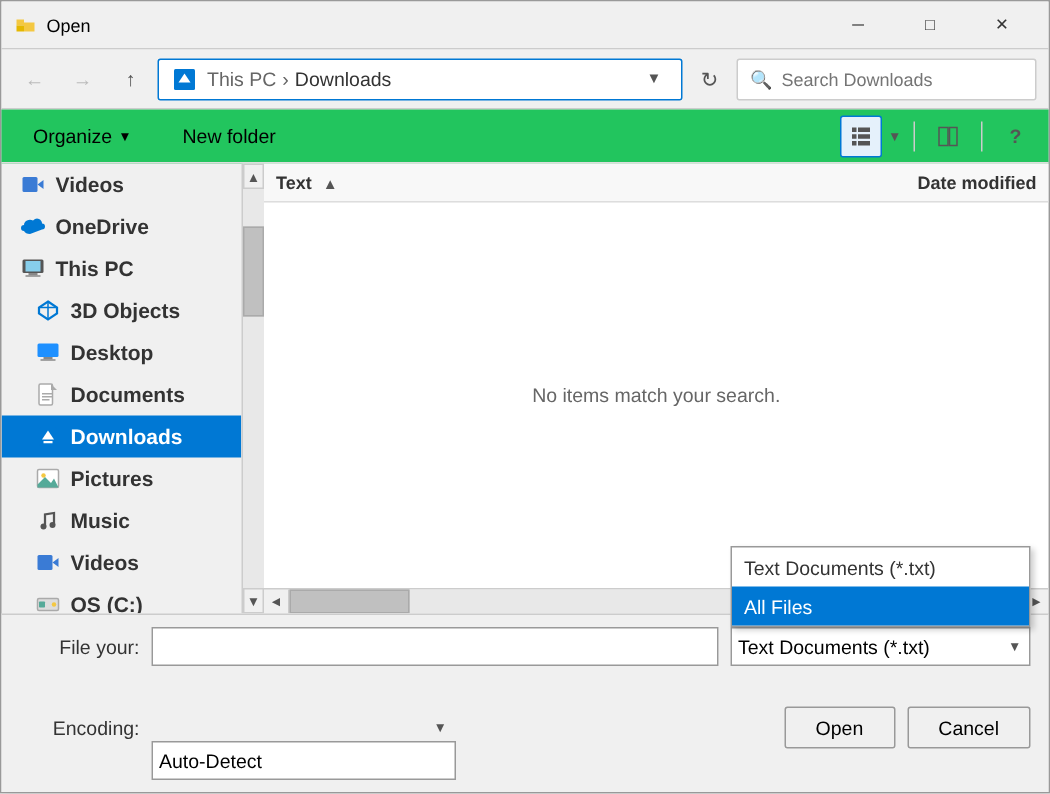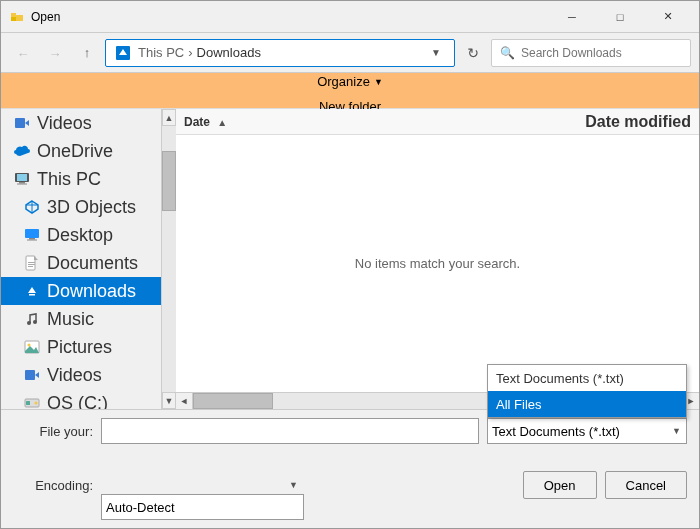--- a/index.html
+++ b/index.html
@@ -141,29 +141,28 @@
       outline: none;
       flex: 1;
       font-size: 12px;
       color: #666;
       background: transparent;
     }
     .search-icon { color: #666; font-size: 12px; }
 
     
     .toolbar-row {
-      background: #fdba74;
+      background: #22c55e;
       height: 36px;
       display: flex;
       align-items: center;
       padding: 0 8px;
       gap: 8px;
       border-bottom: 1px solid #ddd;
       flex-shrink: 0;
-      flex-direction: column;
     }
     .toolbar-btn {
       height: 28px;
       padding: 0 12px;
       border: 1px solid transparent;
       background: transparent;
       cursor: pointer;
       font-size: 13px;
       display: flex;
       align-items: center;
@@ -213,22 +212,23 @@
       overflow: hidden;
     }
 
     .sidebar-item {
       height: 28px;
       display: flex;
       align-items: center;
       padding: 0 12px;
       cursor: pointer;
       gap: 6px;
-      font-size: 18px;
+      font-size: 14px;
       color: #333;
+      font-weight: bold;
     }
     .sidebar-item.selected { background: #0078d4; color: #fff; }
 
     .sidebar-icon {
       width: 18px;
       height: 18px;
       flex-shrink: 0;
       display: flex;
       align-items: center;
       justify-content: center;
@@ -283,21 +283,21 @@
       color: #333;
       font-weight: 600;
     }
     .col-sort-arrow {
       font-size: 10px;
       color: #555;
       margin-left: 4px;
     }
     .col-date {
       width: 160px;
-      font-size: 16px;
+      font-size: 12px;
       color: #333;
       font-weight: 600;
       text-align: right;
     }
 
     .file-content {
       flex: 1;
       display: flex;
       align-items: center;
       justify-content: center;
@@ -595,37 +595,37 @@
               <polygon points="8,4 12,10 4,10" fill="#fff"></polygon>
               <rect x="5" y="11" width="6" height="1.5" fill="#fff"></rect>
             </svg>
           </div>
           <span>Downloads</span>
         </div>
 
         <div class="sidebar-item" style="padding-left:22px;">
           <div class="sidebar-icon">
             <svg width="16" height="16" viewBox="0 0 16 16">
+              <rect x="1" y="2" width="14" height="12" rx="1" fill="#fff" stroke="#aaa" stroke-width="1"></rect>
+              <circle cx="5" cy="6" r="1.5" fill="#f4c842"></circle>
+              <polygon points="1,12 6,7 10,11 12,8 15,14 1,14" fill="#5a9"></polygon>
+            </svg>
+          </div>
+          <span>Pictures</span>
+        </div>
+
+        <div class="sidebar-item" style="padding-left:22px;">
+          <div class="sidebar-icon">
+            <svg width="16" height="16" viewBox="0 0 16 16">
               <path d="M6,12 L6,4 L12,3 L12,11" stroke="#555" stroke-width="1.5" fill="none"></path>
               <circle cx="5" cy="12" r="2" fill="#555"></circle>
               <circle cx="11" cy="11" r="2" fill="#555"></circle>
             </svg>
           </div>
           <span>Music</span>
-        </div>
-
-        <div class="sidebar-item" style="padding-left:22px;">
-          <div class="sidebar-icon">
-            <svg width="16" height="16" viewBox="0 0 16 16">
-              <rect x="1" y="2" width="14" height="12" rx="1" fill="#fff" stroke="#aaa" stroke-width="1"></rect>
-              <circle cx="5" cy="6" r="1.5" fill="#f4c842"></circle>
-              <polygon points="1,12 6,7 10,11 12,8 15,14 1,14" fill="#5a9"></polygon>
-            </svg>
-          </div>
-          <span>Pictures</span>
         </div>
 
         <div class="sidebar-item" style="padding-left:22px;">
           <div class="sidebar-icon">
             <svg width="16" height="16" viewBox="0 0 16 16">
               <rect x="1" y="3" width="10" height="10" rx="1" fill="#3a7bd5"></rect>
               <polygon points="11,8 15,5 15,11" fill="#3a7bd5"></polygon>
             </svg>
           </div>
           <span>Videos</span>
@@ -649,21 +649,21 @@
           <div class="scroll-thumb" style="top:25px;"></div>
         </div>
         <div class="scroll-arrow">▼</div>
       </div>
     </div>
 
     <div class="file-area">
 
       <div class="file-header">
         <span class="col-name">
-          <span>Date</span>
+          <span>Text</span>
           <span class="col-sort-arrow">▲</span>
         </span>
         <span class="col-date">Date modified</span>
       </div>
 
       <div class="file-content">
         <span>No items match your search.</span>
       </div>
 
       <div class="h-scrollbar">

